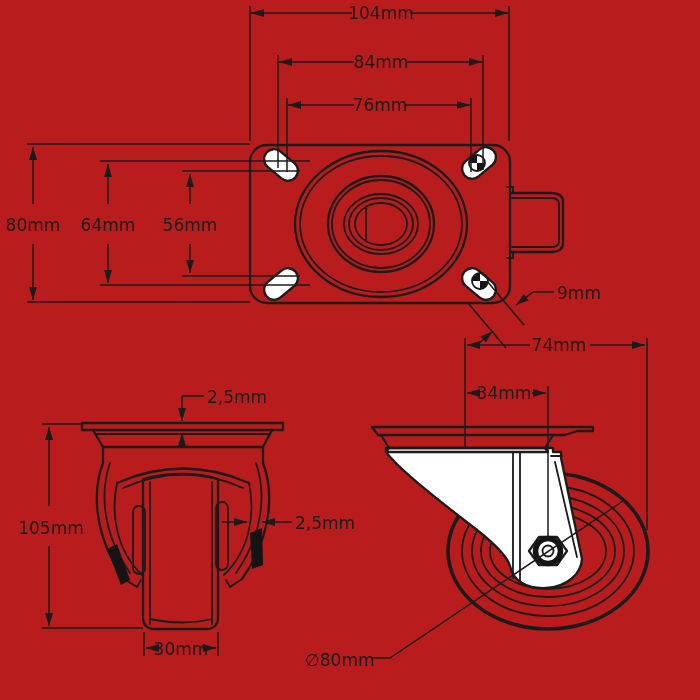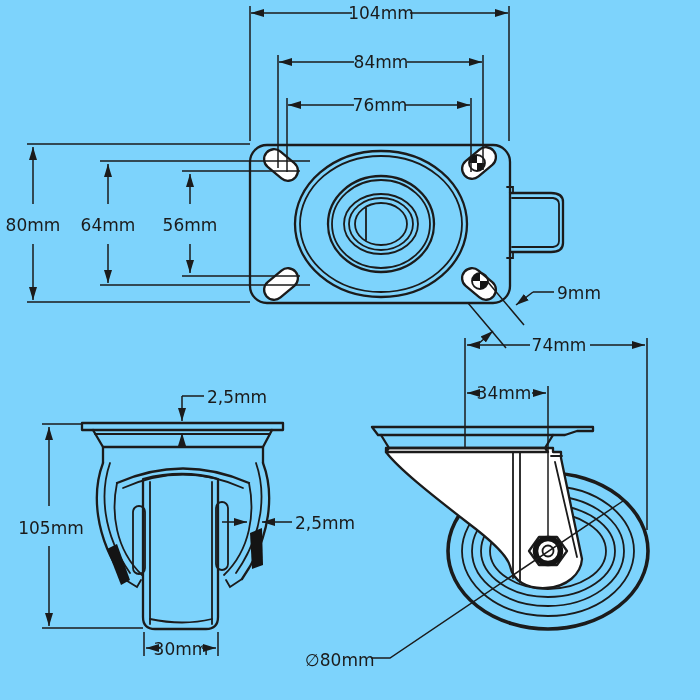--- a/index.html
+++ b/index.html
@@ -1,16 +1,16 @@
 <!DOCTYPE html>
 <html><head>
 <meta charset="utf-8">
 <style>
   html,body{margin:0;padding:0;background:#ffffff;}
-  .canvas{width:700px;height:700px;position:relative;background:#7dd3fc;overflow:hidden;}
+  .canvas{width:700px;height:700px;position:relative;background:#b91c1c;overflow:hidden;}
   svg{display:block;}
   text{font-family:"DejaVu Sans","Liberation Sans",sans-serif;font-size:17px;fill:#1b1b1b;}
   .obj{stroke:#1b1b1b;stroke-width:2.3;fill:none;stroke-linecap:round;stroke-linejoin:round;}
   .objthin{stroke:#1b1b1b;stroke-width:1.8;fill:none;stroke-linecap:round;}
   .objthick{stroke:#1b1b1b;stroke-width:3.6;fill:none;}
   .dim{stroke:#1b1b1b;stroke-width:1.5;fill:none;stroke-linecap:butt;}
   .whitefill{fill:#ffffff;stroke:#1b1b1b;stroke-width:2.3;stroke-linejoin:round;}
   .blackfill{fill:#141414;stroke:none;}
 </style>
 </head>

